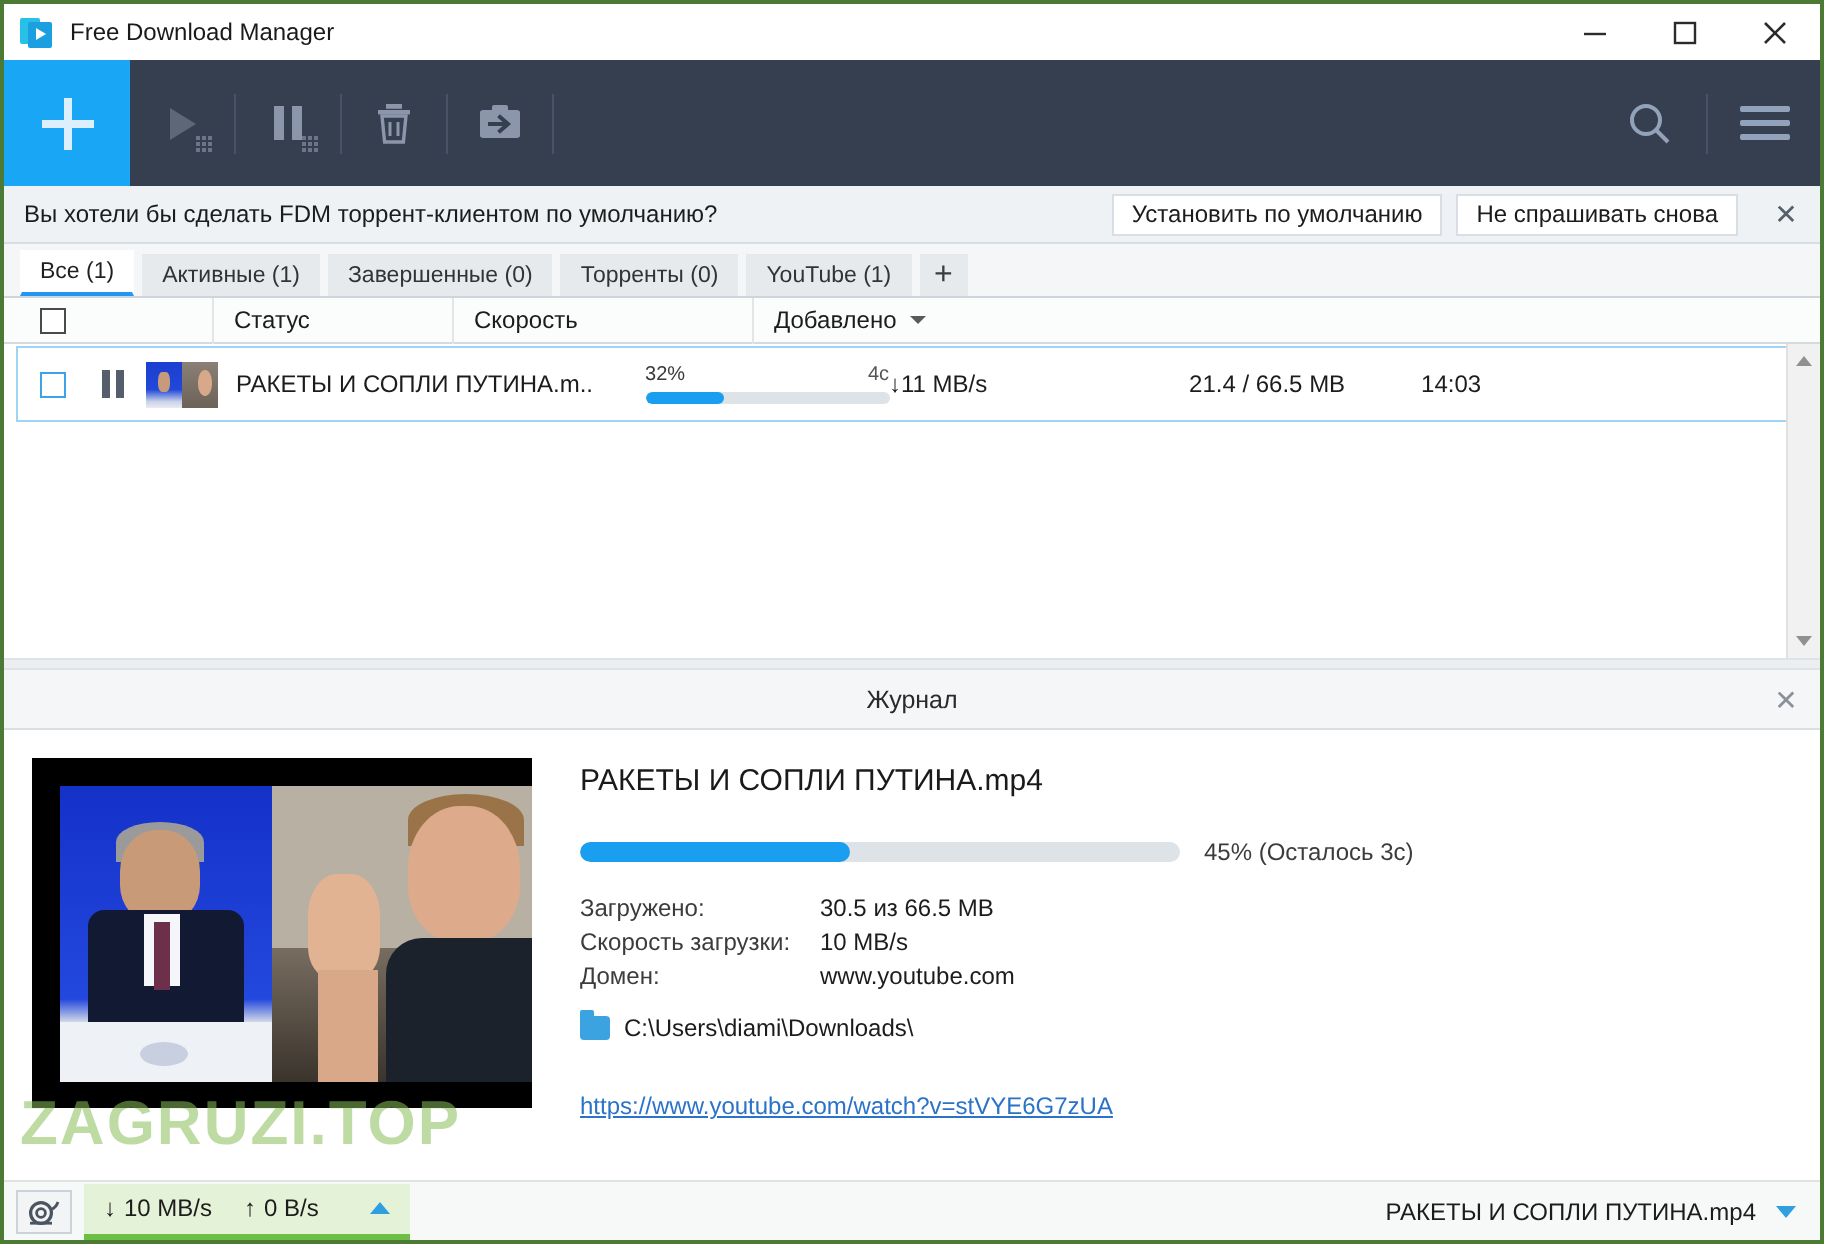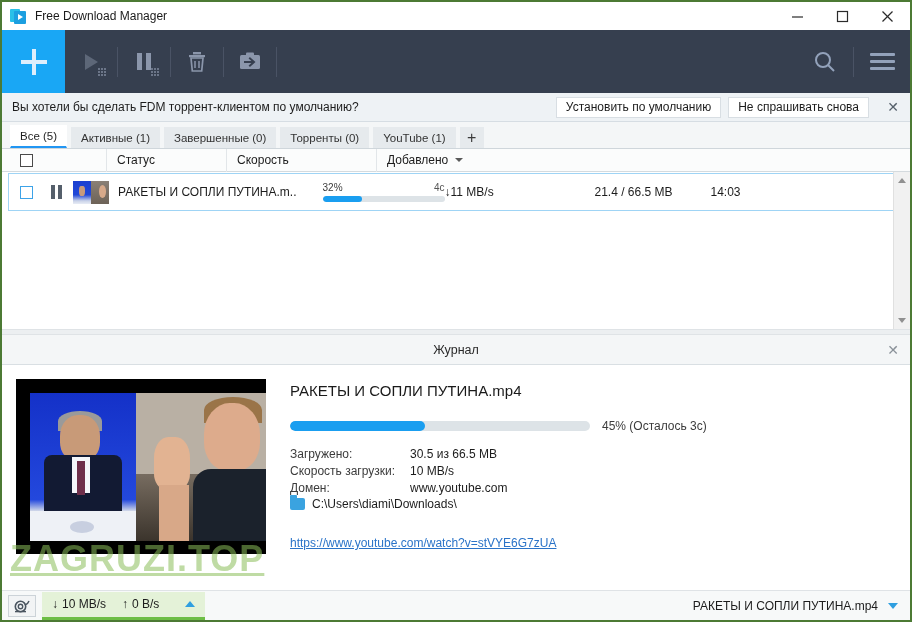--- a/index.html
+++ b/index.html
@@ -232,21 +232,21 @@
   .det-info { margin-left: 24px; flex: 1; padding-right: 20px; }
   .det-title { font-size: 15px; color: #1a1a1a; margin-top: 3px; }
   .det-prog-row { display: flex; align-items: center; margin-top: 20px; }
   .det-bar { width: 300px; height: 10px; background: #dde3e7; border-radius: 5px; overflow: hidden; }
   .det-bar > span { display: block; height: 100%; background: #1a9ef0; border-radius: 5px; }
   .det-prog-text { margin-left: 12px; font-size: 12px; color: #3c3c3c; }
   .det-table { margin-top: 13px; font-size: 12px; color: #333; }
   .det-tr { display: flex; line-height: 17px; }
   .det-key { width: 120px; color: #3c3c3c; }
   .det-val { color: #1c1c1c; }
-  .det-path { display: flex; align-items: center; margin-top: 0; font-size: 12px; color: #1c1c1c; }
+  .det-path { display: flex; align-items: center; margin-top: 10px; font-size: 12px; color: #1c1c1c; }
   .folder-icon {
     width: 15px; height: 12px; background: #3aa3e0; border-radius: 1px 2px 2px 2px;
     position: relative; margin-right: 7px; flex: none;
   }
   .folder-icon:before {
     content: ""; position: absolute; left: 0; top: -3px; width: 7px; height: 4px;
     background: #3aa3e0; border-radius: 1px 1px 0 0;
   }
   .det-link { margin-top: 25px; font-size: 12px; color: #2a73c8; text-decoration: underline; }
 
@@ -270,23 +270,23 @@
     border-bottom: 6px solid #2f9fe0; margin-left: 10px;
   }
   .sb-right { margin-left: auto; display: flex; align-items: center; font-size: 12px; color: #1c1c1c; }
   .chev-down-blue {
     width: 0; height: 0; border-left: 5px solid transparent; border-right: 5px solid transparent;
     border-top: 6px solid #2f9fe0; margin-left: 10px; margin-right: 6px;
   }
 
   
   .watermark {
-    position: absolute; left: 8px; bottom: 40px; font-size: 36px;
+    position: absolute; left: 8px; bottom: 40px; font-size: 31px;
     font-family: "Liberation Sans", sans-serif; font-weight: bold;
-    color: rgba(138, 190, 90, 0.55); letter-spacing: 1px; pointer-events: none; text-decoration: underline;
+    color: rgba(138, 190, 90, 0.55); letter-spacing: 1px; pointer-events: none;
   }
 </style>
 </head>
 <body>
 
 <div class="window">
 
   <div class="titlebar">
     <div class="app-icon">
       <div class="back"></div>
@@ -398,21 +398,21 @@
   <div class="notif">
     <div class="notif-text">Вы хотели бы сделать FDM торрент-клиентом по умолчанию?</div>
     <div class="notif-actions">
       <div class="notif-btn">Установить по умолчанию</div>
       <div class="notif-btn">Не спрашивать снова</div>
       <div class="notif-close">✕</div>
     </div>
   </div>
 
   <div class="tabsbar">
-    <div class="tab active">Все (5)</div>
+    <div class="tab active">Все (1)</div>
     <div class="tab">Активные (1)</div>
     <div class="tab">Завершенные (0)</div>
     <div class="tab">Торренты (0)</div>
     <div class="tab">YouTube (1)</div>
     <div class="tab-add">+</div>
   </div>
 
   <div class="list-area">
     <div class="list-head">
       <div class="lh-cell lh-check">

